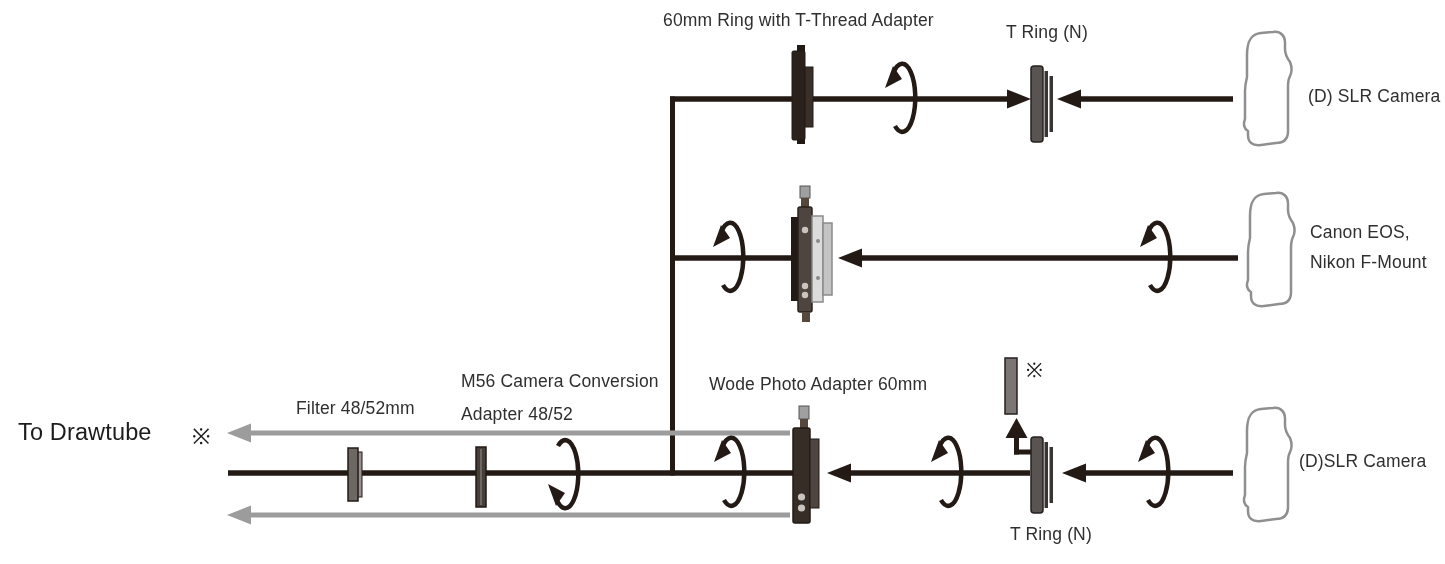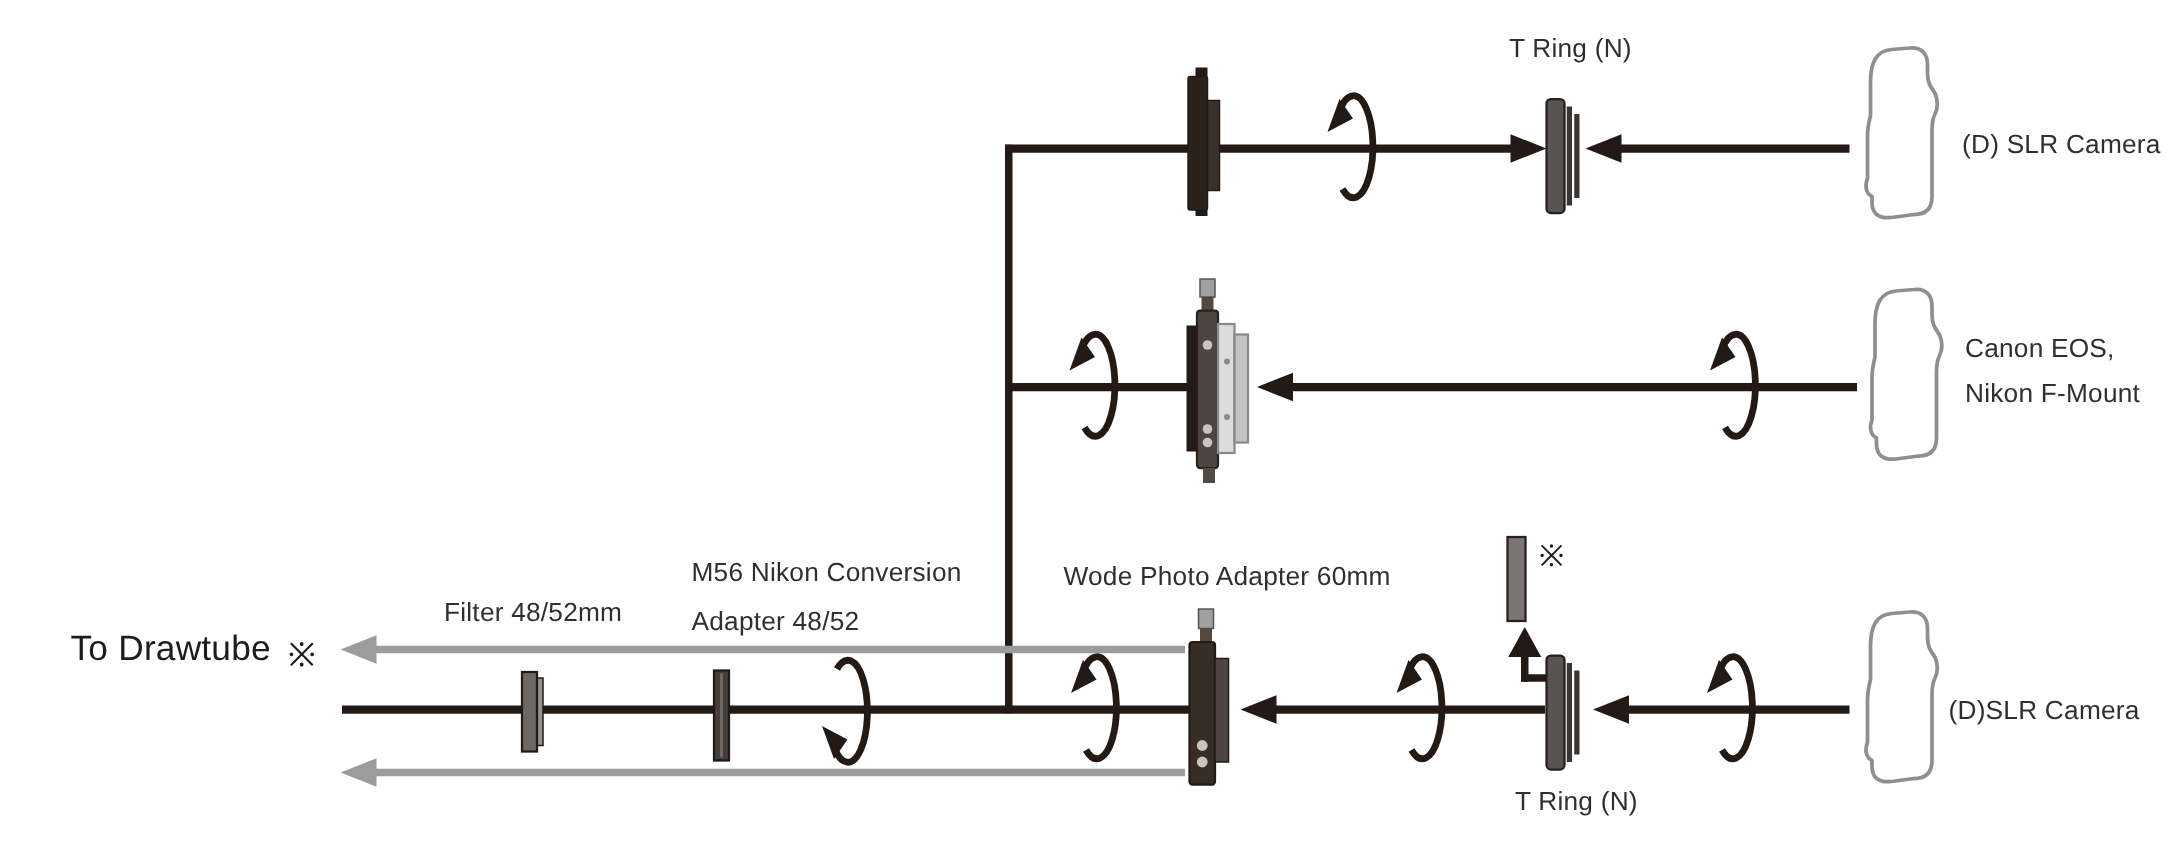--- a/index.html
+++ b/index.html
@@ -8,21 +8,21 @@
     --knob-gray:#a0a0a0; --ring-fill:#595351; --ring-stroke:#262020; --ring-strip:#3a3433;
     --flange-light:#dcdcdc; --flange-mid:#c4c4c4; --flange-stroke:#8a8a8a;
     --filter-fill:#6e6864; --filter-edge:#969090; --m56-fill:#463e39;
     --inner-ring-fill:#7b7573; --camera-stroke:#8f8f8f; --screw-light:#c9c4c0;
   }
   html,body{margin:0;padding:0;background:#ffffff;}
   #stage{position:relative;width:1445px;height:564px;background:#ffffff;overflow:hidden;
          font-family:"Liberation Sans", sans-serif;}
   #stage svg{position:absolute;left:0;top:0;}
   .lbl{position:absolute;font-size:17.5px;color:var(--text);white-space:nowrap;letter-spacing:0.15px;}
-  .lbl-big{font-size:23.5px;color:var(--text-strong);margin-left:29px;}
+  .lbl-big{font-size:23.5px;color:var(--text-strong);}
   .lbl-mark{font-size:22px;color:var(--text-strong);}
   .ln{stroke:var(--line-black);stroke-width:5.5;fill:none;}
   .lnt{stroke:var(--line-black);stroke-width:5;fill:none;}
   .lng{stroke:var(--line-gray);stroke-width:5;fill:none;}
   .ah{fill:var(--line-black);stroke:none;}
   .ahg{fill:var(--line-gray);stroke:none;}
   .rot{stroke:var(--line-black);stroke-width:4.5;fill:none;}
   .cam{fill:#ffffff;stroke:var(--camera-stroke);stroke-width:2.5;stroke-linejoin:round;}
 </style>
 </head>
@@ -140,31 +140,32 @@
     <g>
       <rect x="476" y="447" width="10" height="60" fill="var(--m56-fill)" stroke="var(--adapter-darkest)" stroke-width="1.5"></rect>
       <line x1="481" y1="449" x2="481" y2="505" stroke="#6e6864" stroke-width="2"></line>
     </g>
 
     <use href="#cam" transform="translate(1236,28)"></use>
     <use href="#cam" transform="translate(1239,189)"></use>
     <use href="#cam" transform="translate(1236,404)"></use>
   </svg>
 
+  <div class="lbl" style="left:663px;top:10px;">60mm Ring with T-Thread Adapter</div>
   <div class="lbl" style="left:1006px;top:22px;">T Ring (N)</div>
   <div class="lbl" style="left:1308px;top:86px;">(D) SLR Camera</div>
 
   <div class="lbl" style="left:1310px;top:222px;">Canon EOS,</div>
   <div class="lbl" style="left:1310px;top:252px;">Nikon F-Mount</div>
 
   <div class="lbl lbl-big" style="left:18px;top:419px;">To Drawtube</div>
   <div class="lbl lbl-mark" style="left:192px;top:420px;">※</div>
 
   <div class="lbl" style="left:296px;top:398px;">Filter 48/52mm</div>
-  <div class="lbl" style="left:461px;top:371px;">M56 Nikon Conversion</div>
+  <div class="lbl" style="left:461px;top:371px;">M56 Camera Conversion</div>
   <div class="lbl" style="left:461px;top:404px;">Adapter 48/52</div>
 
   <div class="lbl" style="left:709px;top:374px;">Wode Photo Adapter 60mm</div>
   <div class="lbl lbl-mark" style="left:1026px;top:356px;font-size:20px;">※</div>
 
   <div class="lbl" style="left:1010px;top:524px;">T Ring (N)</div>
-  <div class="lbl" style="left:1299px;top:451px;margin-top:12px;">(D)SLR Camera</div>
+  <div class="lbl" style="left:1299px;top:451px;">(D)SLR Camera</div>
 </div>
 
 </body></html>

